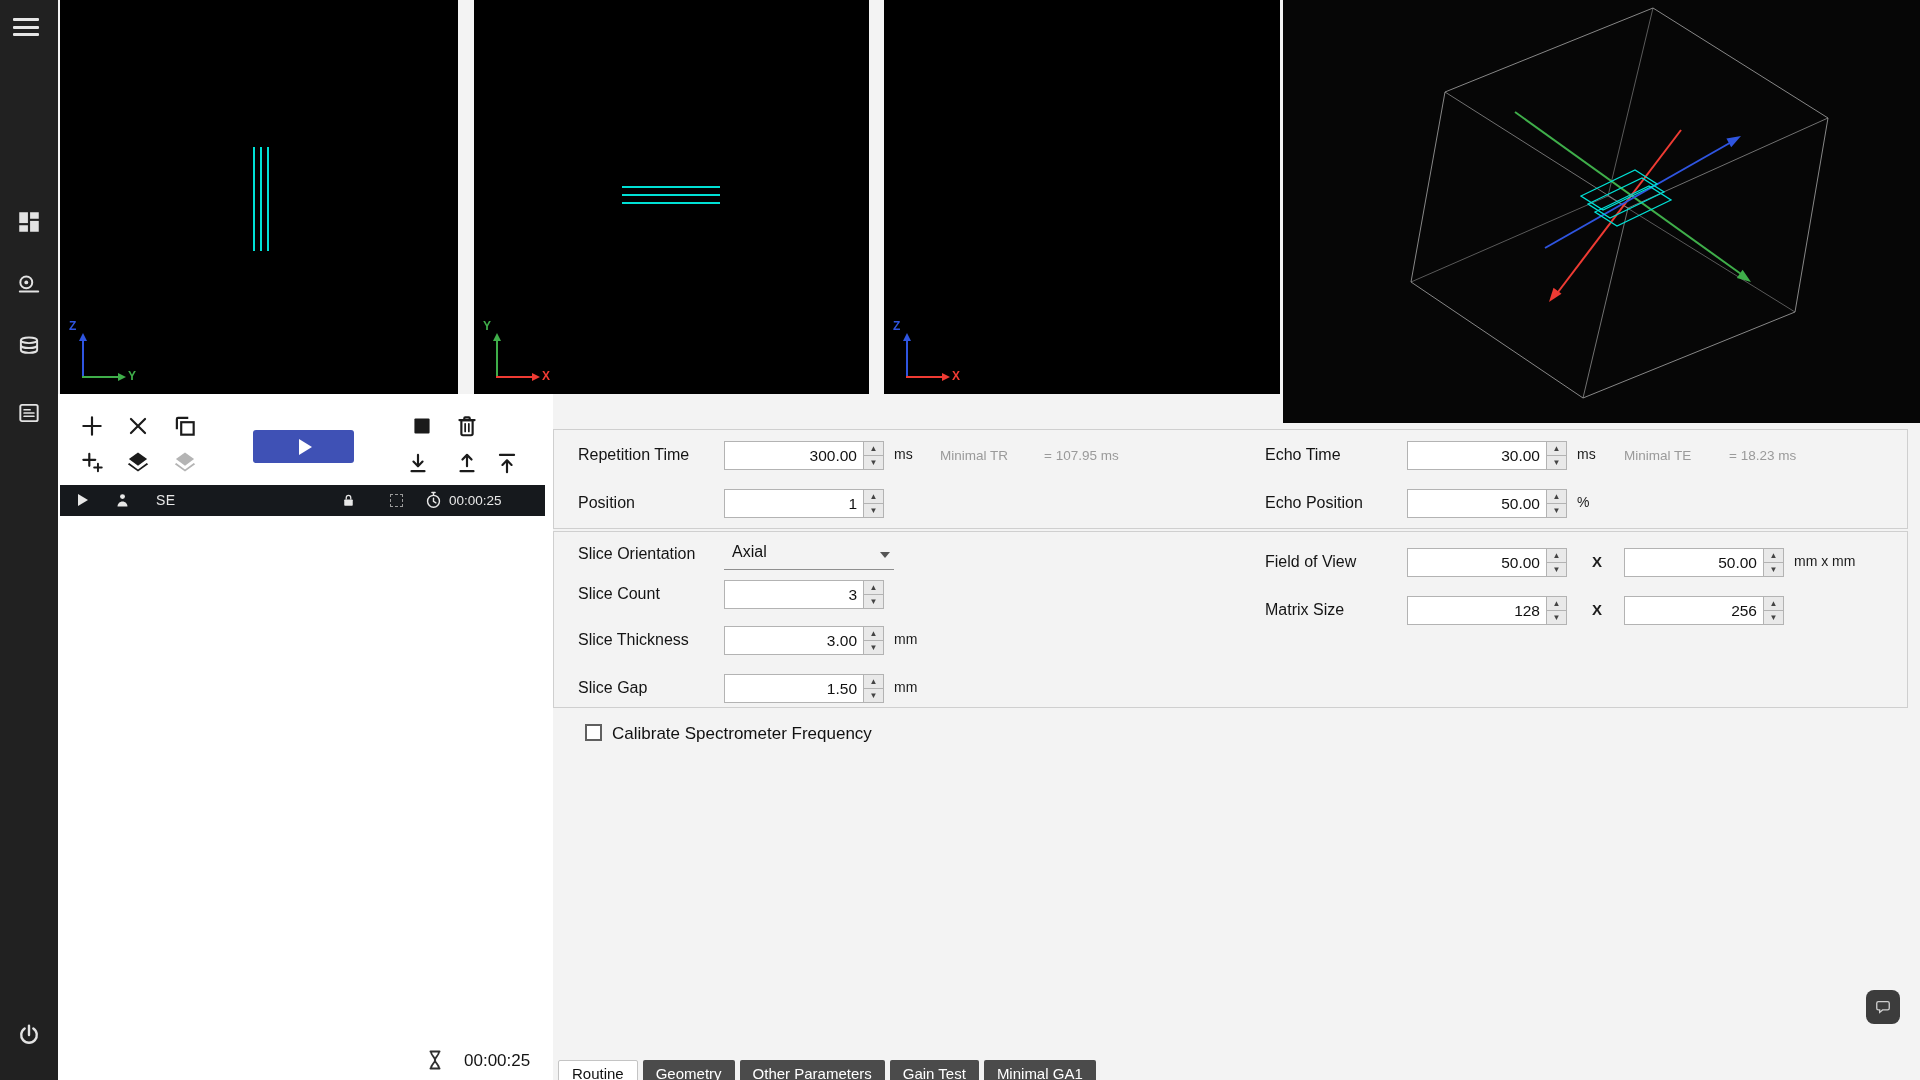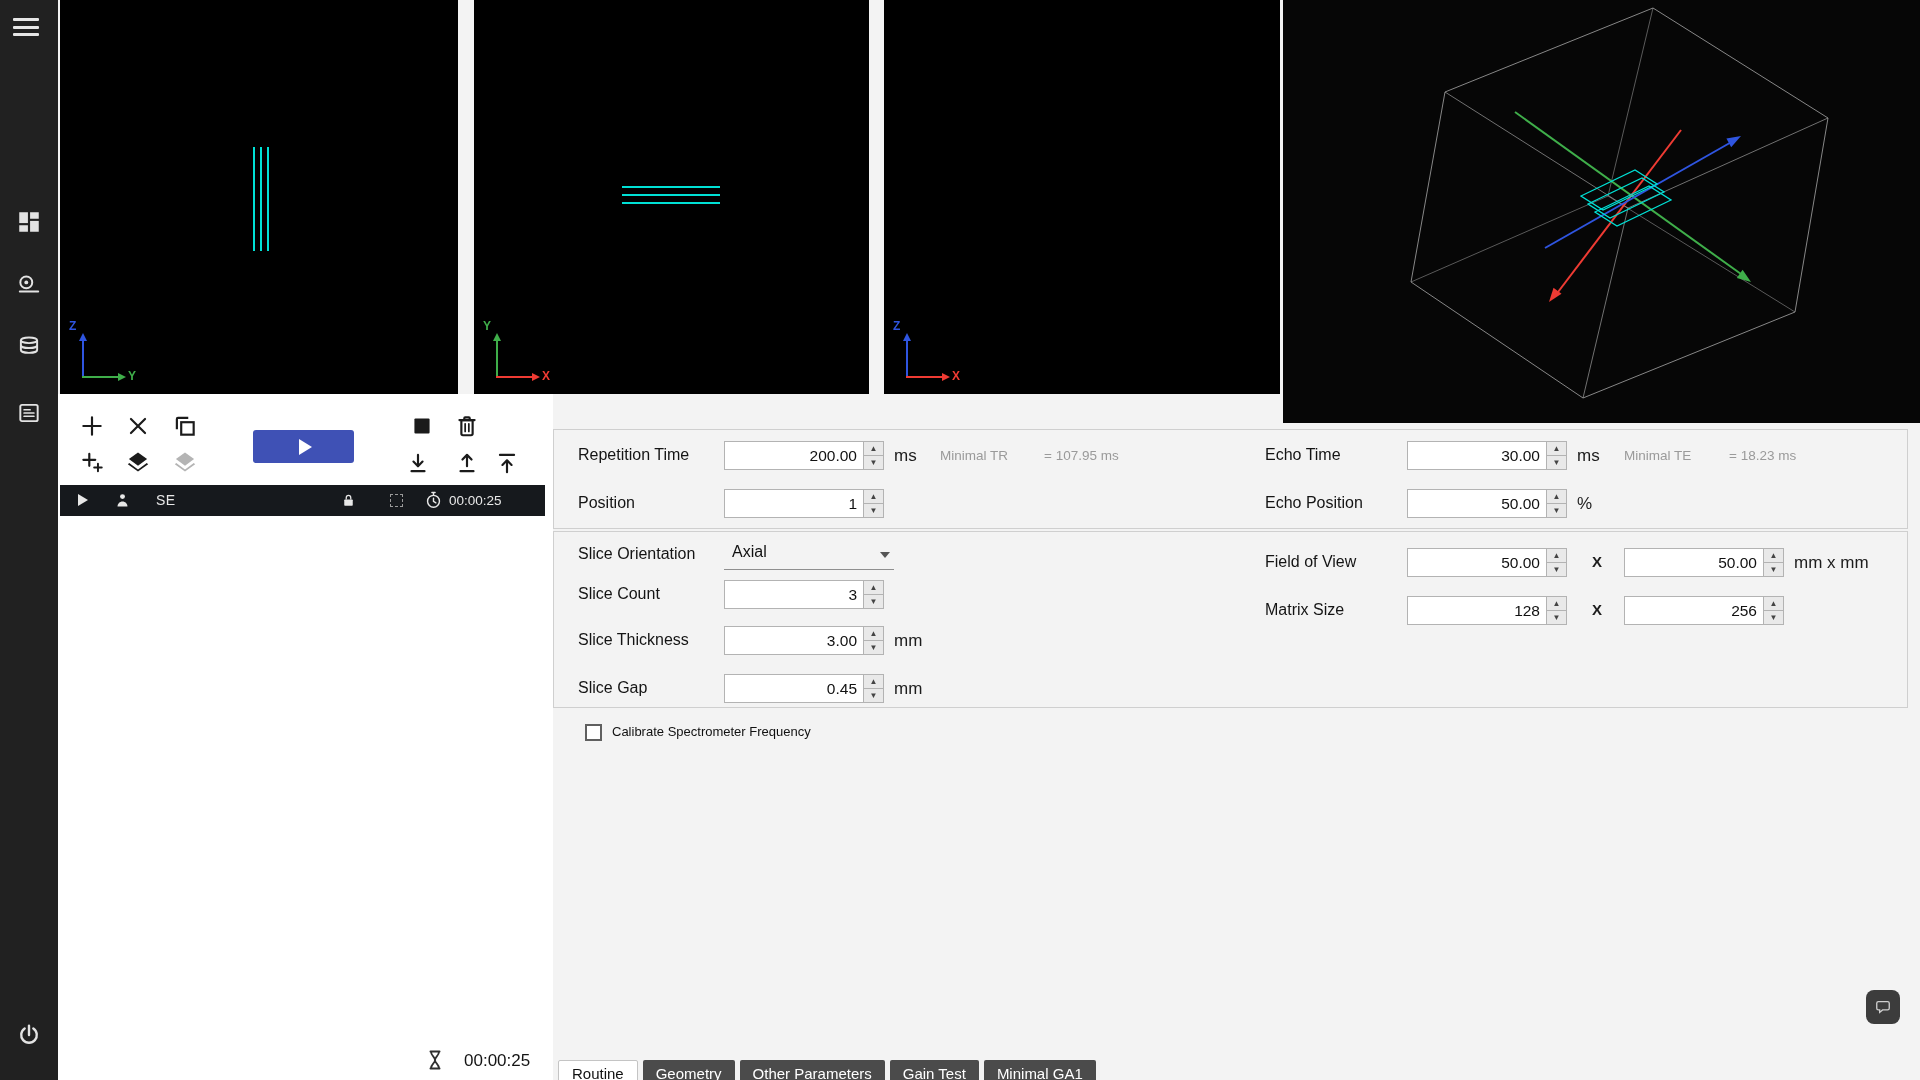--- a/index.html
+++ b/index.html
@@ -45,37 +45,37 @@
   .q-lock{position:absolute;left:280px;top:7px;cursor:pointer}
   .q-dash{position:absolute;left:330px;top:9px;width:13px;height:13px;border:1px dashed #9a9a9a;cursor:pointer}
   .q-clock{position:absolute;left:364px;top:6px}
   .q-timer{position:absolute;left:389px;top:8px;font-size:13.5px}
 
   
   .section{position:absolute;left:553px;right:12px;border:1px solid #cfcfcf}
   .secA{top:429px;height:100px}
   .secB{top:531px;height:177px}
   .plabel{position:absolute;font-size:16px;color:#141414;white-space:nowrap}
-  .punit{position:absolute;font-size:17px;color:#1c1c1c;white-space:nowrap}
+  .punit{position:absolute;font-size:14px;color:#1c1c1c;white-space:nowrap}
   .phint{position:absolute;font-size:13.5px;color:#9a9a9a;white-space:nowrap}
   .pX{position:absolute;font-size:15px;font-weight:bold;color:#1c1c1c}
 
   .spin{position:absolute;width:160px;height:29px;background:#fff;border:1px solid #b3b3b3;display:flex;align-items:stretch;cursor:text}
   .sv{flex:1;text-align:right;padding-right:6px;font-size:15.5px;line-height:27px;color:#111;overflow:hidden}
   .sp{width:20px;display:flex;flex-direction:column;border-left:1px solid #b3b3b3;background:#e9e9e9}
   .sp b{flex:1;display:flex;align-items:center;justify-content:center;font-size:8px;font-weight:normal;color:#444;cursor:pointer;line-height:1}
   .sp b:first-child{border-bottom:1px solid #b3b3b3}
 
   .dropdown{position:absolute;left:170px;top:8px;width:170px;height:30px;border-bottom:1px solid #8f8f8f;cursor:pointer}
   .dd-val{position:absolute;left:8px;top:3px;font-size:16px;color:#111}
   .dd-caret{position:absolute;right:4px;top:12px;width:0;height:0;border-left:5px solid transparent;border-right:5px solid transparent;border-top:6px solid #555}
 
   
   .cb{position:absolute;left:585px;top:724px;width:17px;height:17px;border:2px solid #5f5f5f;background:#fff;cursor:pointer}
-  .cb-label{position:absolute;left:612px;top:724px;font-size:13px;cursor:pointer}
+  .cb-label{position:absolute;left:612px;top:724px;font-size:17px;cursor:pointer}
 
   
   .hourglass{position:absolute;left:423px;top:1047px;cursor:default}
   .f-timer{position:absolute;left:464px;top:1051px;font-size:17px;color:#141414}
   .tabs{position:absolute;left:558px;top:1060px;display:flex;gap:5px}
   .tab{height:27px;line-height:27px;padding:0 13px;font-size:15px;border-radius:2px;cursor:pointer;white-space:nowrap}
   .tab.active{background:#fff;color:#111;border:1px solid #c4c4c4;line-height:25px}
   .tab.inactive{background:#4b4b4b;color:#fff}
 
   .badge{position:absolute;left:1866px;top:990px;width:34px;height:34px;background:#3c3c3c;border-radius:8px;display:flex;align-items:center;justify-content:center;cursor:pointer}
@@ -282,21 +282,21 @@
     <path d="M10 2h4M12 2v3" stroke="#e8e8e8" stroke-width="1.8" stroke-linecap="round" fill="none"></path>
     <circle cx="12" cy="13" r="7.5" stroke="#e8e8e8" stroke-width="1.8" fill="none"></circle>
     <path d="M12 9v4.2l3 1.8" stroke="#e8e8e8" stroke-width="1.8" stroke-linecap="round" fill="none"></path>
   </svg>
   <span class="q-timer">00:00:25</span>
 </div>
 
 <div class="section secA">
   <span class="plabel" style="left:24px;top:16px">Repetition Time</span>
   <div class="spin" style="left:170px;top:11px">
-    <span class="sv">200.00</span>
+    <span class="sv">300.00</span>
     <span class="sp">
         <b>▲</b>
         <b>▼</b>
       </span>
   </div>
   <span class="punit" style="left:340px;top:16px">ms</span>
   <span class="phint" style="left:386px;top:18px">Minimal TR</span>
   <span class="phint" style="left:490px;top:18px">= 107.95 ms</span>
 
   <span class="plabel" style="left:711px;top:16px">Echo Time</span>
@@ -387,21 +387,21 @@
     <span class="sv">3.00</span>
     <span class="sp">
         <b>▲</b>
         <b>▼</b>
       </span>
   </div>
   <span class="punit" style="left:340px;top:99px">mm</span>
 
   <span class="plabel" style="left:24px;top:147px">Slice Gap</span>
   <div class="spin" style="left:170px;top:142px">
-    <span class="sv">0.45</span>
+    <span class="sv">1.50</span>
     <span class="sp">
         <b>▲</b>
         <b>▼</b>
       </span>
   </div>
   <span class="punit" style="left:340px;top:147px">mm</span>
 </div>
 
 <div class="cb"></div>
 <span class="cb-label">Calibrate Spectrometer Frequency</span>

